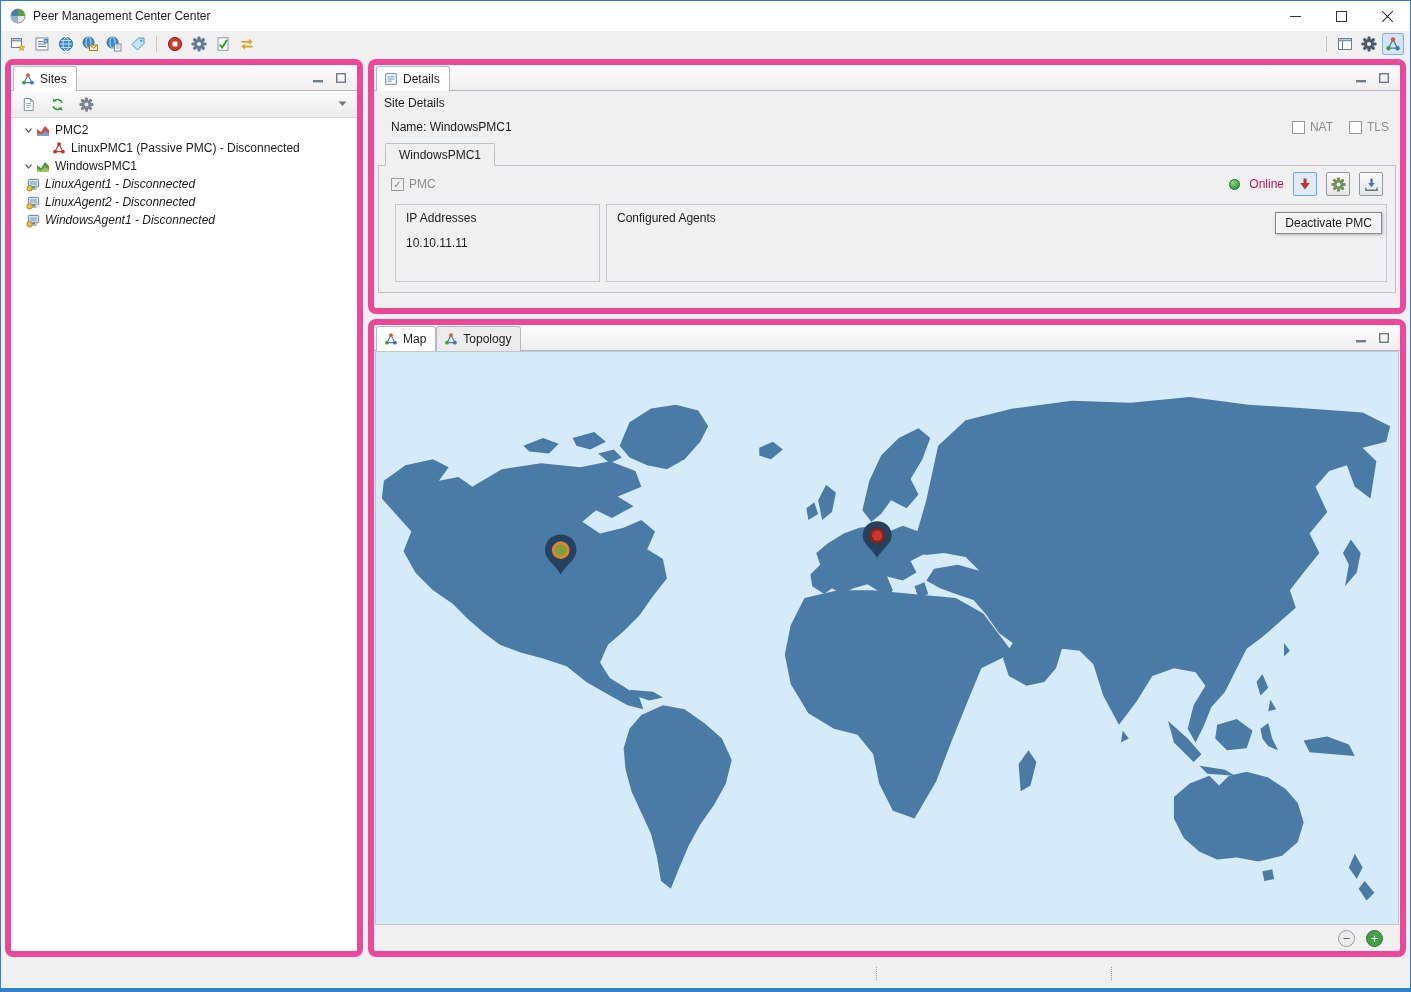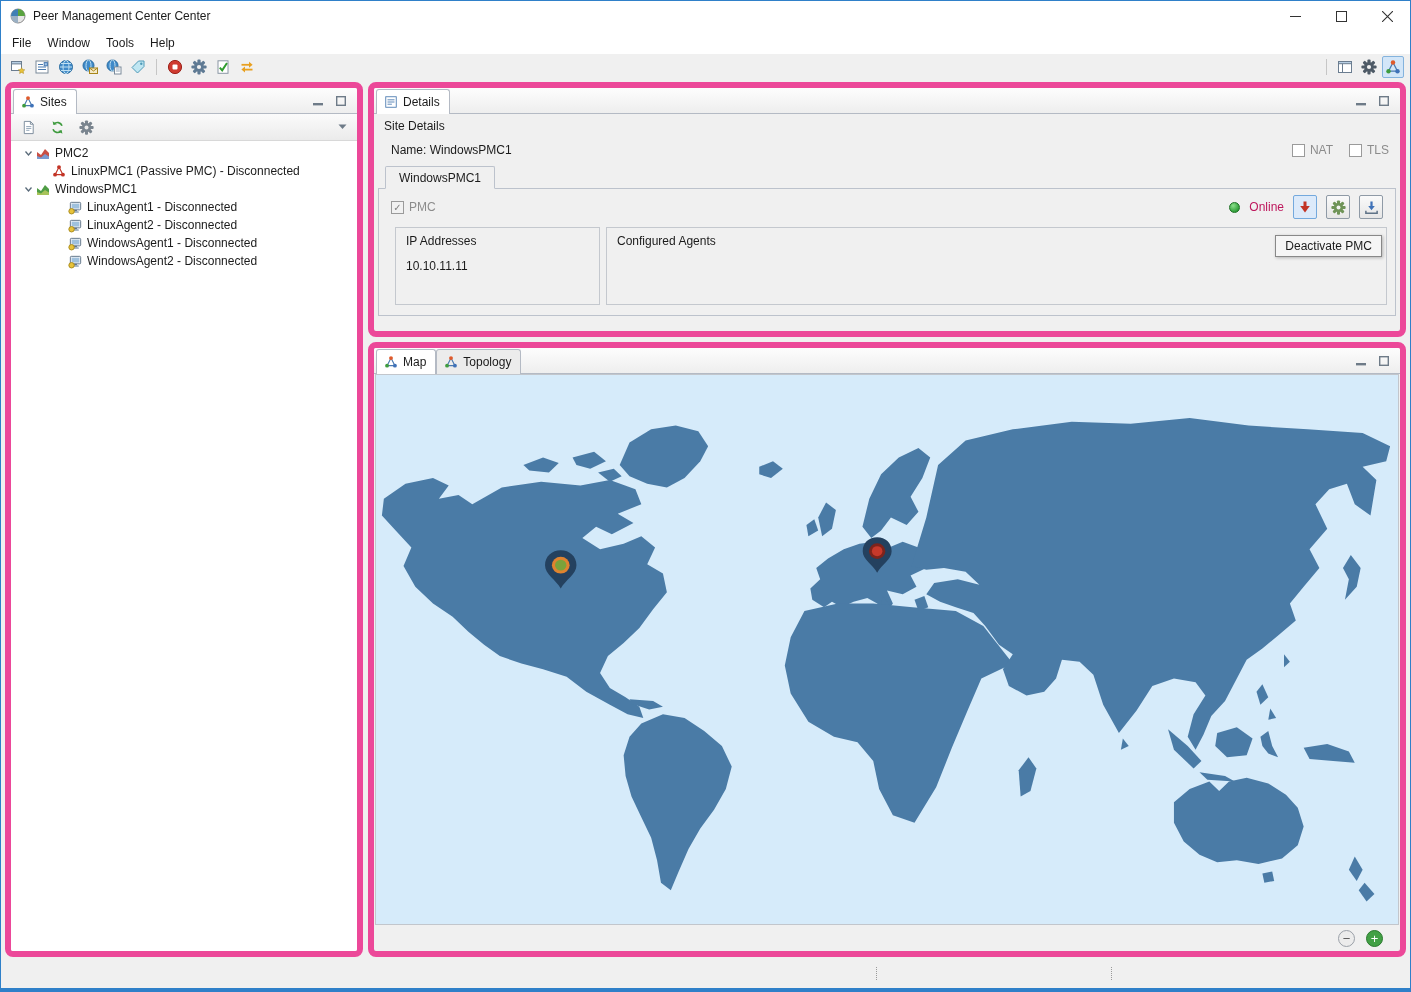--- a/index.html
+++ b/index.html
@@ -39,21 +39,21 @@
   .pbtn{width:14px;height:14px;display:flex;align-items:center;justify-content:center;}
   
   .sites-toolbar{height:26px;background:linear-gradient(#fbfbfb,#ebebeb);border-bottom:1px solid #d8d8d8;
                  display:flex;align-items:center;padding:0 6px;gap:7px;flex:0 0 auto;}
   .sites-menu-arrow{margin-left:auto;display:flex;padding-right:4px;}
   .tree{flex:1;background:#ffffff;overflow:auto;padding-top:3px;}
   .tree-row{display:flex;align-items:center;height:18px;white-space:nowrap;}
   .tree-row.selected{background:#cde6f7;box-shadow:inset 0 0 0 1px #94c7e8;}
   .twisty{width:14px;display:flex;justify-content:center;flex:0 0 auto;}
   .ticon{width:16px;height:16px;margin-right:4px;flex:0 0 auto;display:flex;align-items:center;justify-content:center;}
-  .lvl0{padding-left:10px;} .lvl1{padding-left:26px;} .lvl2{padding-left:42px;}
+  .lvl0{padding-left:10px;} .lvl1{padding-left:26px;} .lvl2{font-style:italic;}
   
   .details-body{flex:1;position:relative;padding:2px 3px 0 3px;min-height:0;}
   .section-title{margin:3px 0 6px 7px;}
   .name-row{display:flex;align-items:center;margin:0 8px 5px 14px;height:22px;}
   .flags{margin-left:auto;display:flex;gap:16px;align-items:center;}
   .cb{display:flex;align-items:center;gap:5px;color:#8c8c8c;}
   .cbbox{width:13px;height:13px;border:1px solid #9a9a9a;background:#fff;box-sizing:border-box;
          display:flex;align-items:center;justify-content:center;font-size:10px;color:#808080;}
   .cb.checked .cbbox{background:#f1f1f1;}
   .subtab{display:inline-flex;align-items:center;height:21px;padding:0 13px;border:1px solid #bcc2cc;
@@ -120,26 +120,20 @@
           </svg>
       </div>
       <div class="win-btn">
         <svg width="11" height="11" viewBox="0 0 11 11">
             <path d="M0 0 L11 11 M11 0 L0 11" stroke="#333" stroke-width="1.1"></path>
           </svg>
       </div>
     </div>
   </div>
 
-  <div class="menubar">
-    <span class="menu-item">File</span>
-    <span class="menu-item">Window</span>
-    <span class="menu-item">Tools</span>
-    <span class="menu-item">Help</span>
-  </div>
 
   <div class="toolbar">
     <button class="tb">
       <svg width="16" height="16" viewBox="0 0 16 16">
           <rect x="1.5" y="2.5" width="10" height="9" fill="#fff" stroke="#6b7d90"></rect>
           <rect x="1.5" y="2.5" width="10" height="2.4" fill="#b8cfe4" stroke="#6b7d90"></rect>
           <path d="M11.6 8.6 l1 2 2.2.2 -1.6 1.5 .4 2.2 -2-1.1 -2 1.1 .4-2.2 -1.6-1.5 2.2-.2 Z" fill="#e8c33a" stroke="#a8861a" stroke-width=".5"></path>
         </svg>
     </button>
     <button class="tb">
@@ -384,33 +378,20 @@
                 <rect x="2.5" y="2.5" width="11" height="8" rx="1" fill="#e8eef4" stroke="#5f7387"></rect>
                 <rect x="4" y="4" width="8" height="5" fill="#9fc1dd"></rect>
                 <rect x="6.5" y="10.5" width="3" height="1.6" fill="#5f7387"></rect>
                 <rect x="4.5" y="12.1" width="7" height="1.6" rx="0.5" fill="#8fa2b5"></rect>
                 <circle cx="3.8" cy="12" r="2.9" fill="#e8c33a" stroke="#a88a1a"></circle>
               </svg>
             </span>
           <span>WindowsAgent1 - Disconnected</span>
         </div>
 
-        <div class="tree-row lvl2">
-          <span class="twisty"></span>
-          <span class="ticon">
-              <svg width="15" height="15" viewBox="0 0 16 16">
-                <rect x="2.5" y="2.5" width="11" height="8" rx="1" fill="#e8eef4" stroke="#5f7387"></rect>
-                <rect x="4" y="4" width="8" height="5" fill="#9fc1dd"></rect>
-                <rect x="6.5" y="10.5" width="3" height="1.6" fill="#5f7387"></rect>
-                <rect x="4.5" y="12.1" width="7" height="1.6" rx="0.5" fill="#8fa2b5"></rect>
-                <circle cx="3.8" cy="12" r="2.9" fill="#e8c33a" stroke="#a88a1a"></circle>
-              </svg>
-            </span>
-          <span>WindowsAgent2 - Disconnected</span>
-        </div>
 
       </div>
     </div>
 
     <div class="right-col">
 
       <div class="panel details-panel">
         <div class="ptab-row">
           <div class="ptab active">
             <svg width="14" height="14" viewBox="0 0 16 16">

